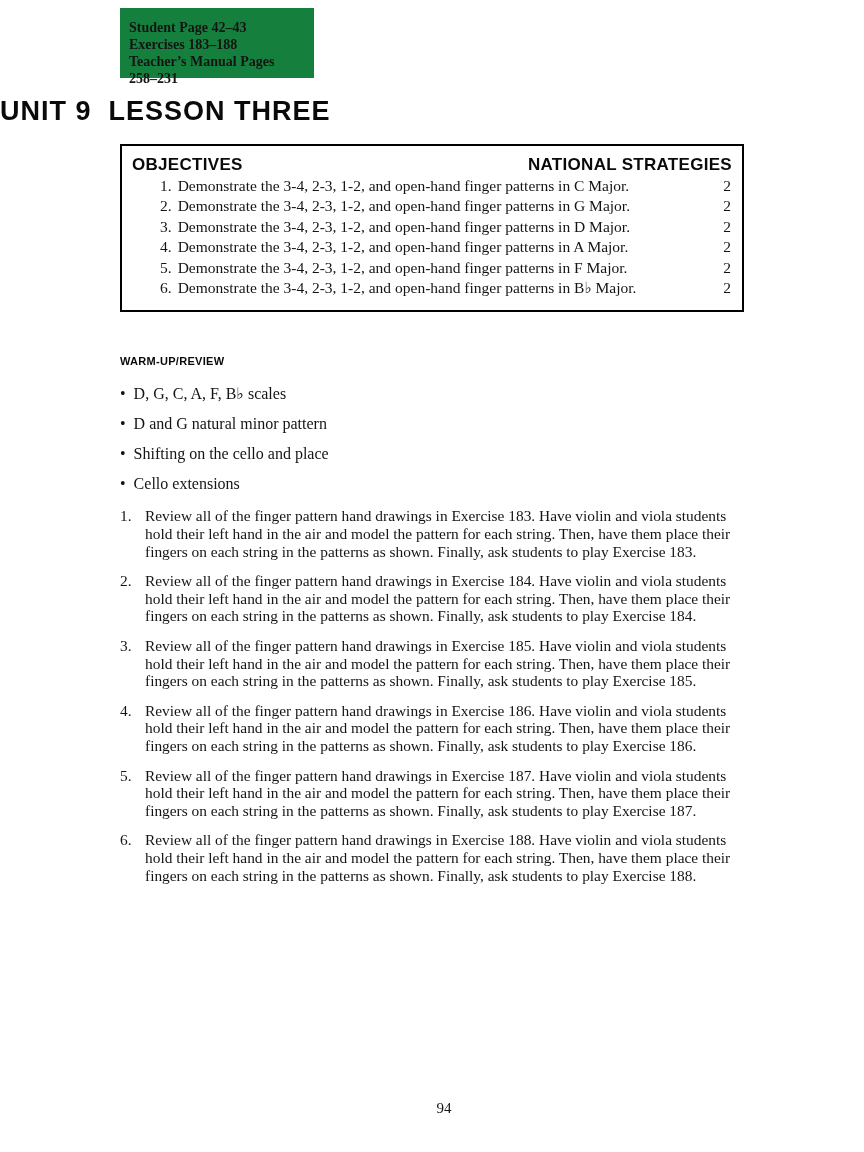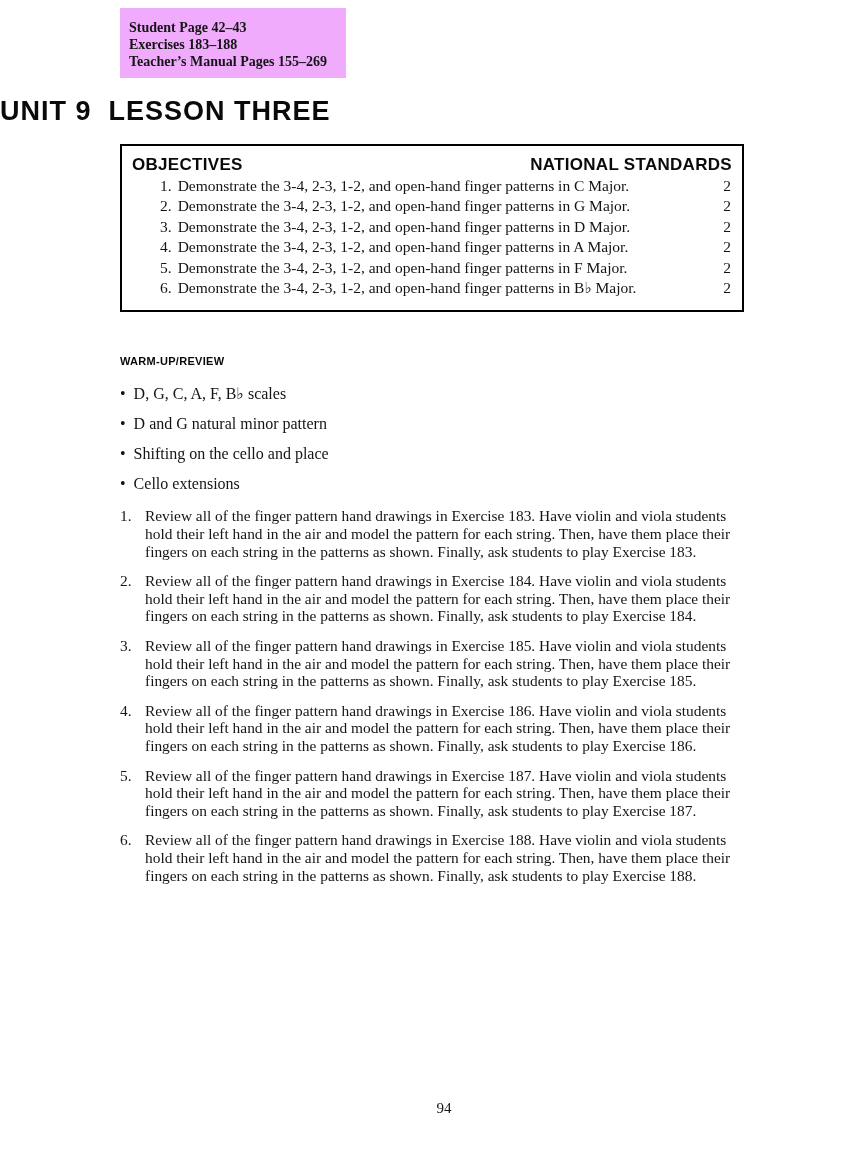--- a/index.html
+++ b/index.html
@@ -10,23 +10,23 @@
     height: 1152px;
     background: #ffffff;
     color: #141414;
     font-family: "Liberation Serif", "DejaVu Serif", serif;
     overflow: hidden;
   }
 
   
   .ref-box {
     margin: 8px 0 0 120px;
-    width: 226px;
+    width: 194px;
     height: 70px;
-    background: #f0abfc;
+    background: #15803d;
     padding: 11px 14px 0 9px;
     font-weight: bold;
     font-size: 14px;
     line-height: 17px;
   }
 
   
   .title {
     margin-top: 18px;
     text-align: left;
@@ -120,29 +120,29 @@
   }
 </style>
 </head>
 <body>
 
 <div class="page">
 
   <div class="ref-box">
     <div>Student Page 42–43</div>
     <div>Exercises 183–188</div>
-    <div>Teacher’s Manual Pages 155–269</div>
+    <div>Teacher’s Manual Pages 258–231</div>
   </div>
 
   <h1 class="title">UNIT 9  LESSON THREE</h1>
 
   <div class="obj-box">
     <div class="obj-head">
       <span>OBJECTIVES</span>
-      <span>NATIONAL STANDARDS</span>
+      <span>NATIONAL STRATEGIES</span>
     </div>
     <div class="obj-list">
       <div class="obj-item">
         <span class="num">1.</span>
         <span class="txt">Demonstrate the 3-4, 2-3, 1-2, and open-hand finger patterns in C Major.</span>
         <span class="std">2</span>
       </div>
       <div class="obj-item">
         <span class="num">2.</span>
         <span class="txt">Demonstrate the 3-4, 2-3, 1-2, and open-hand finger patterns in G Major.</span>

